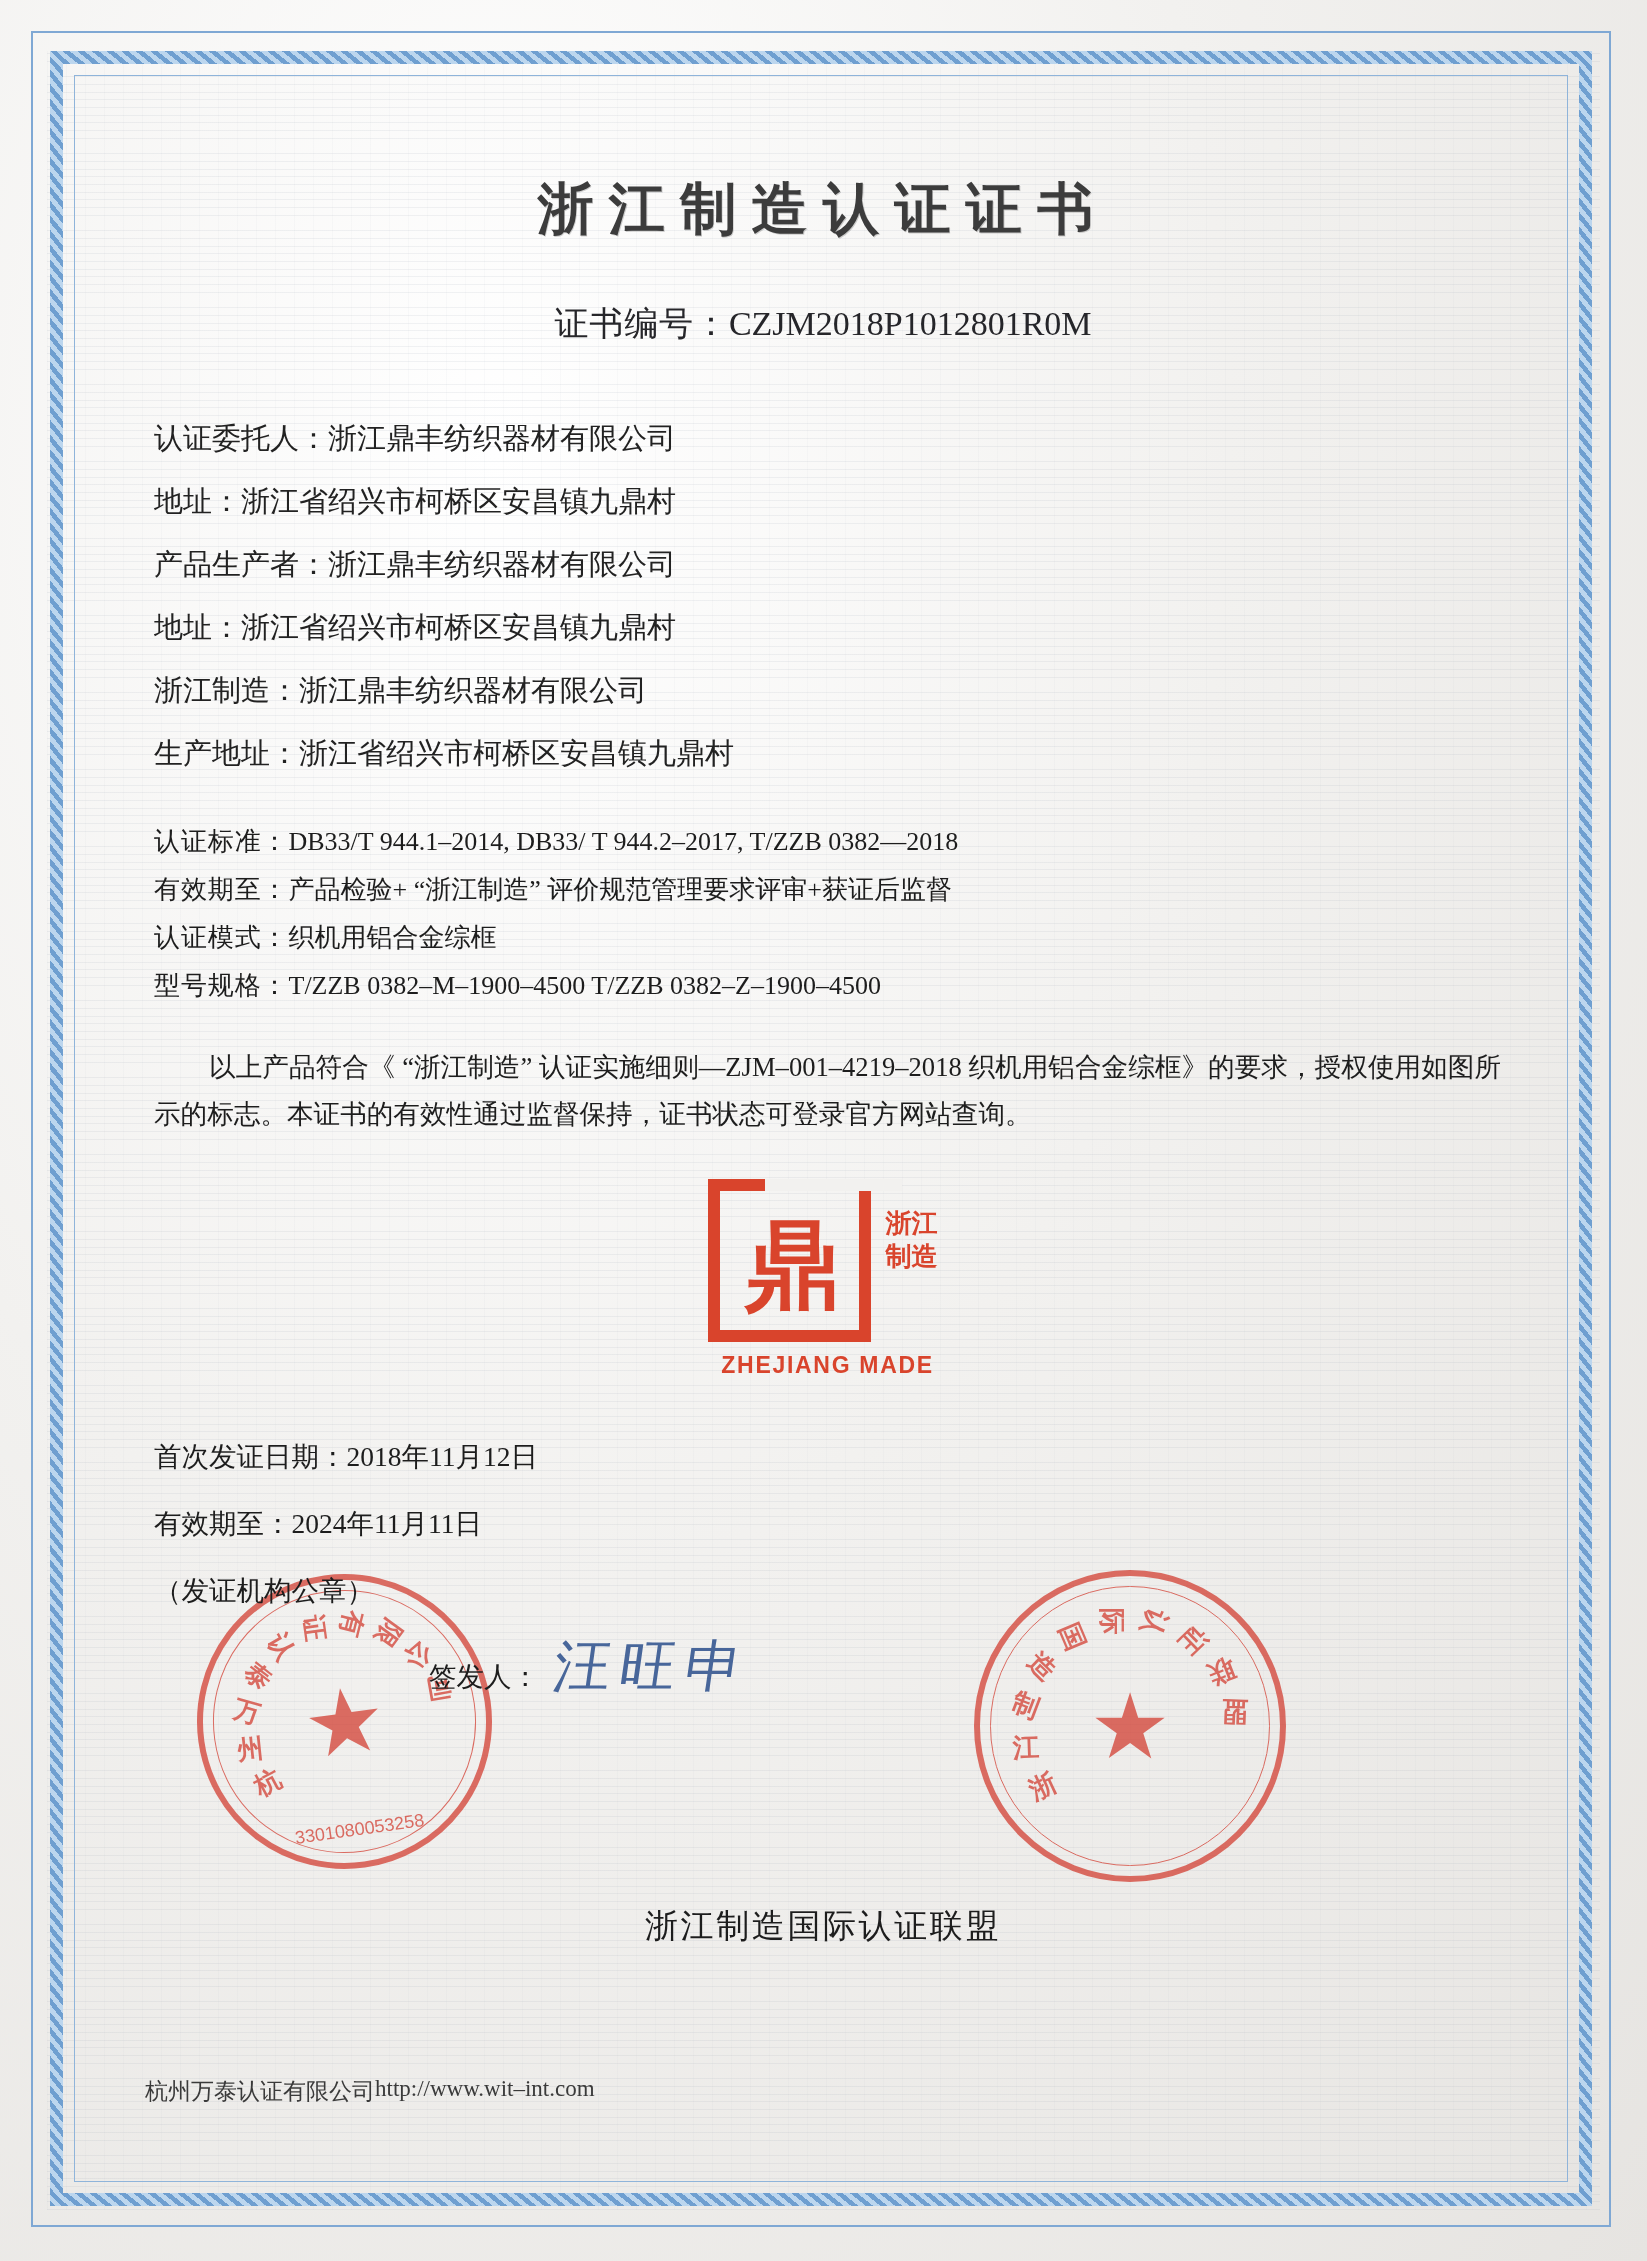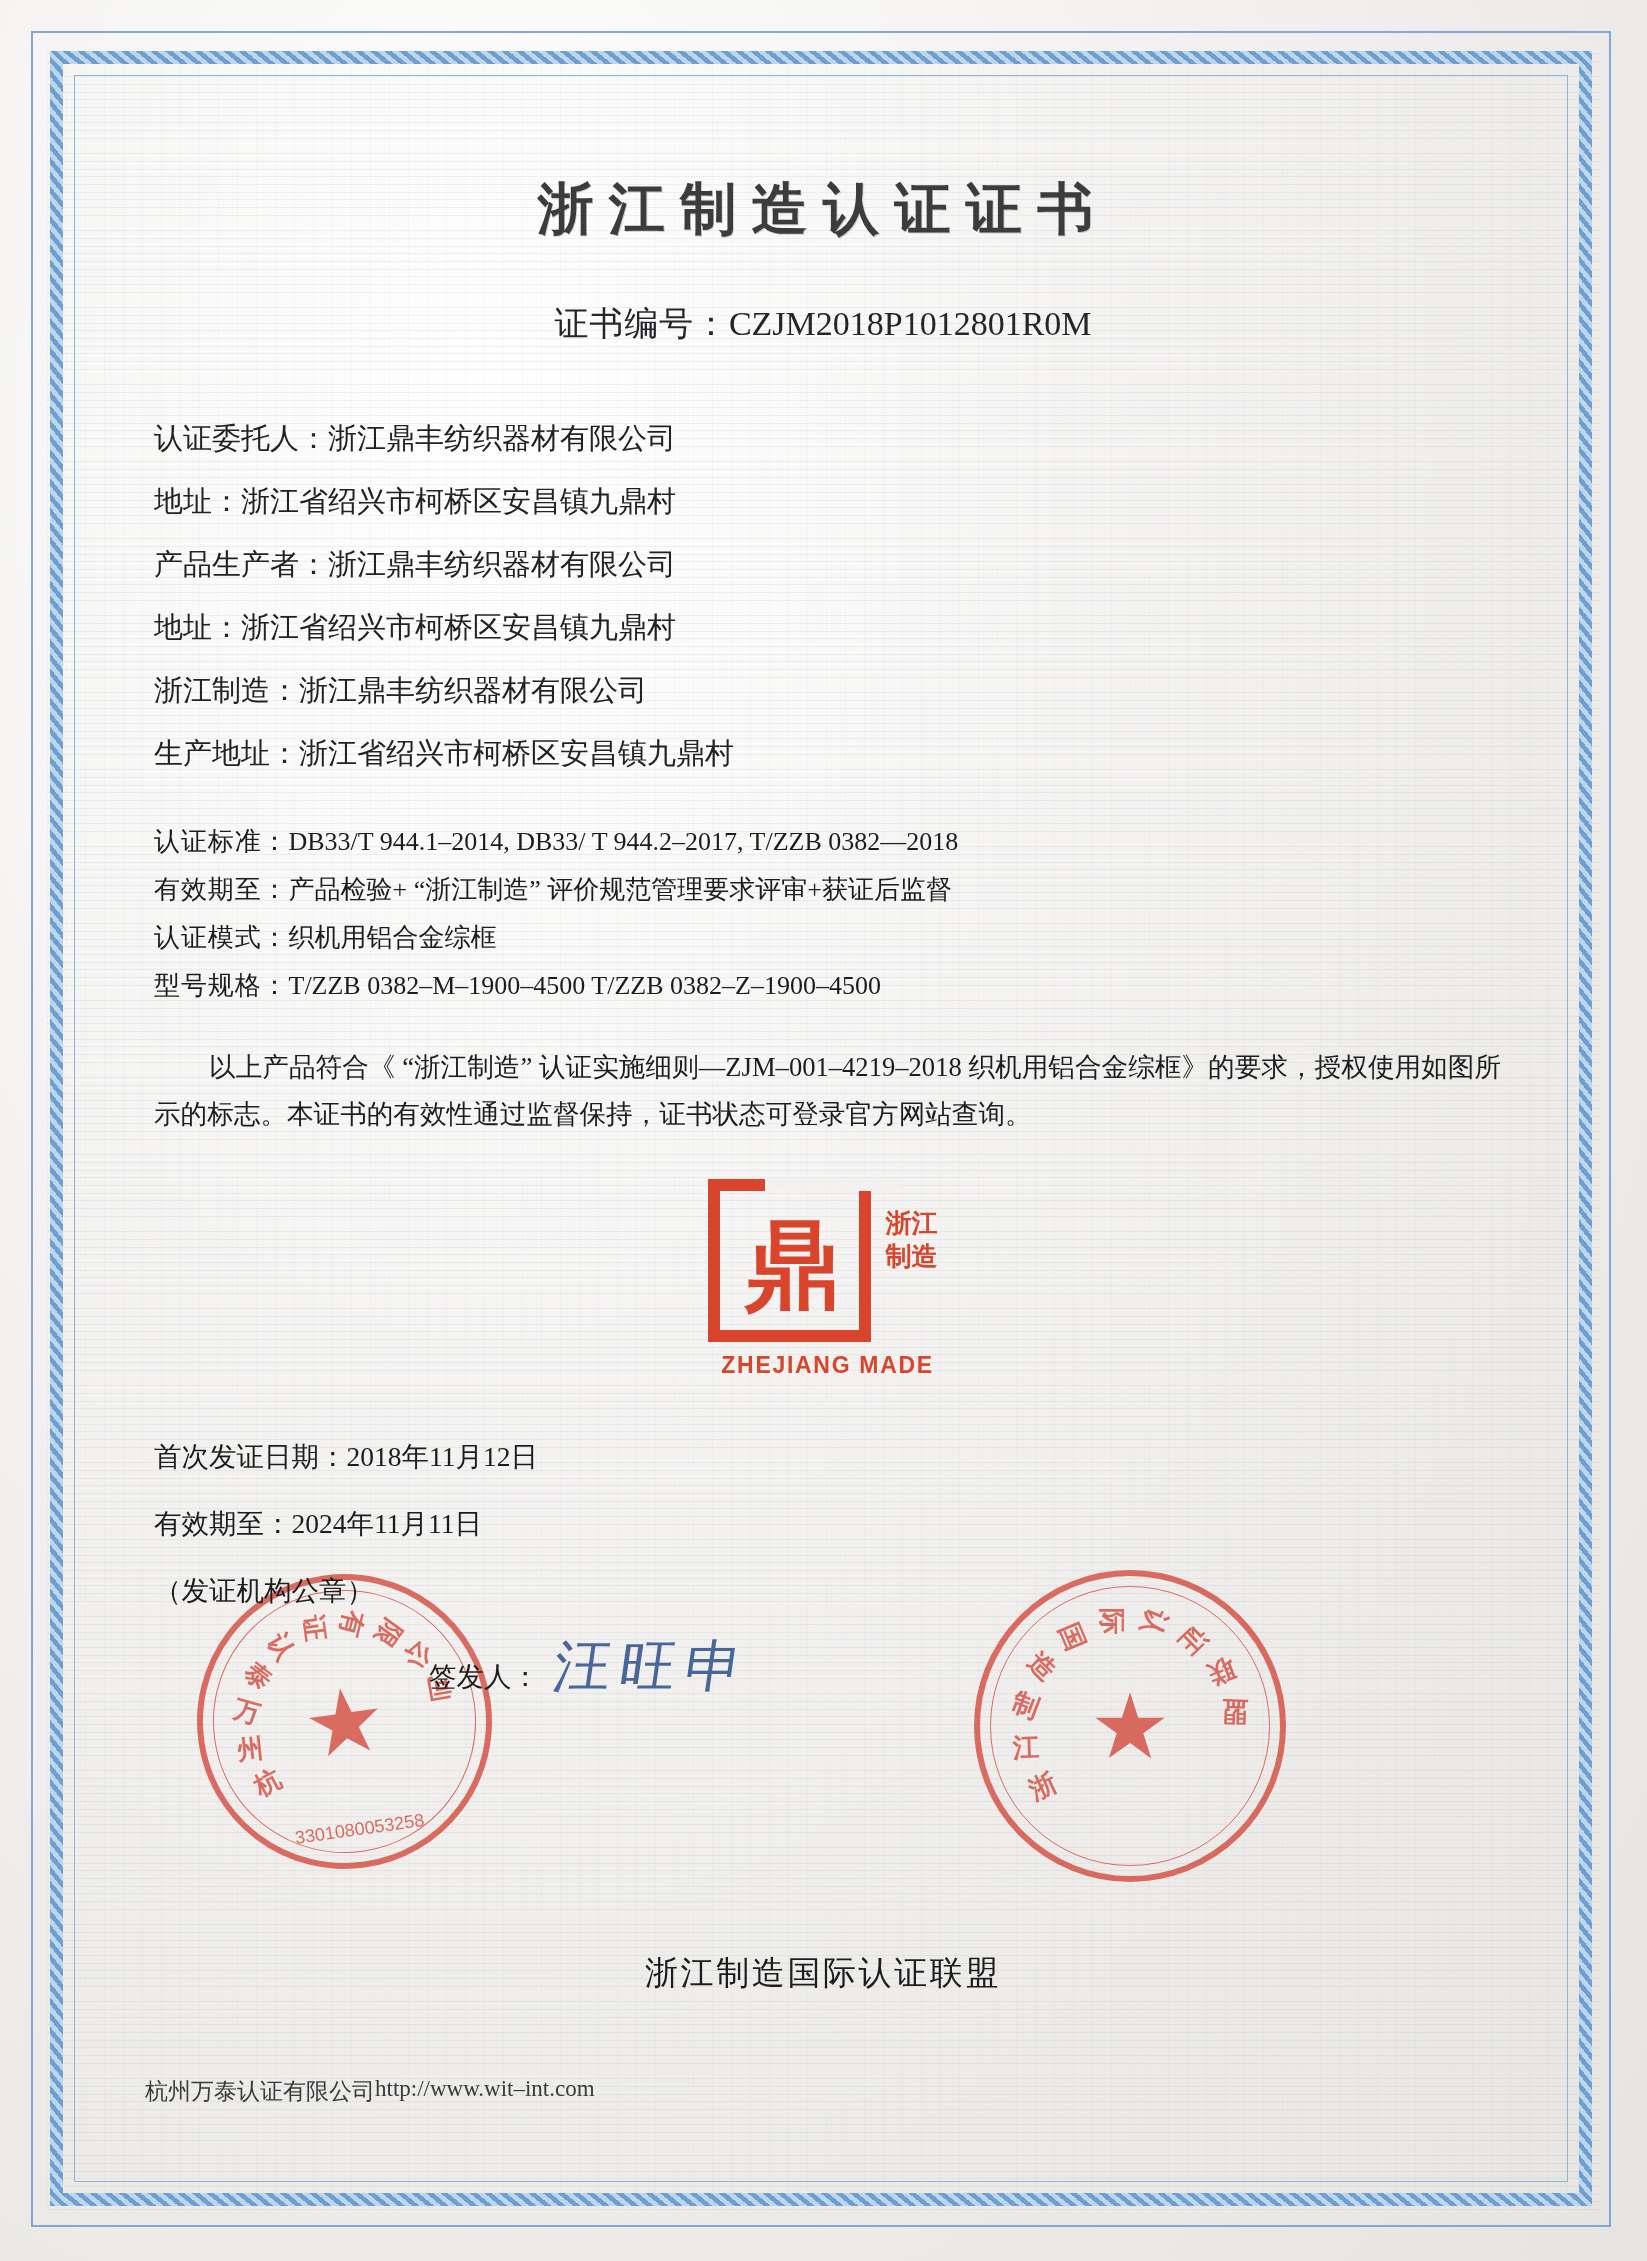--- a/index.html
+++ b/index.html
@@ -181,21 +181,21 @@
   .seal .curved span{
     position:absolute;left:50%;top:50%;
     transform-origin:0 0;
     font-family:"DejaVu Sans",sans-serif;
   }
   .seal .bottomtext{
     position:absolute;bottom:22px;left:0;width:100%;text-align:center;
     font-size:18px;font-family:"Liberation Sans",sans-serif;
   }
   .footer-org{
-    position:absolute;left:0;top:1848px;width:1458px;text-align:center;
+    position:absolute;left:0;top:1801px;width:1458px;text-align:center;
     font-size:33px;color:#1d1d1d;letter-spacing:2.6px;
   }
   .footer-line{
     position:absolute;left:51px;top:1973px;width:1355px;
     display:flex;
     font-size:23px;color:#3a3a3a;
   }
   .footer-line .url{font-family:"Liberation Serif",serif;}
 </style>
 </head>

